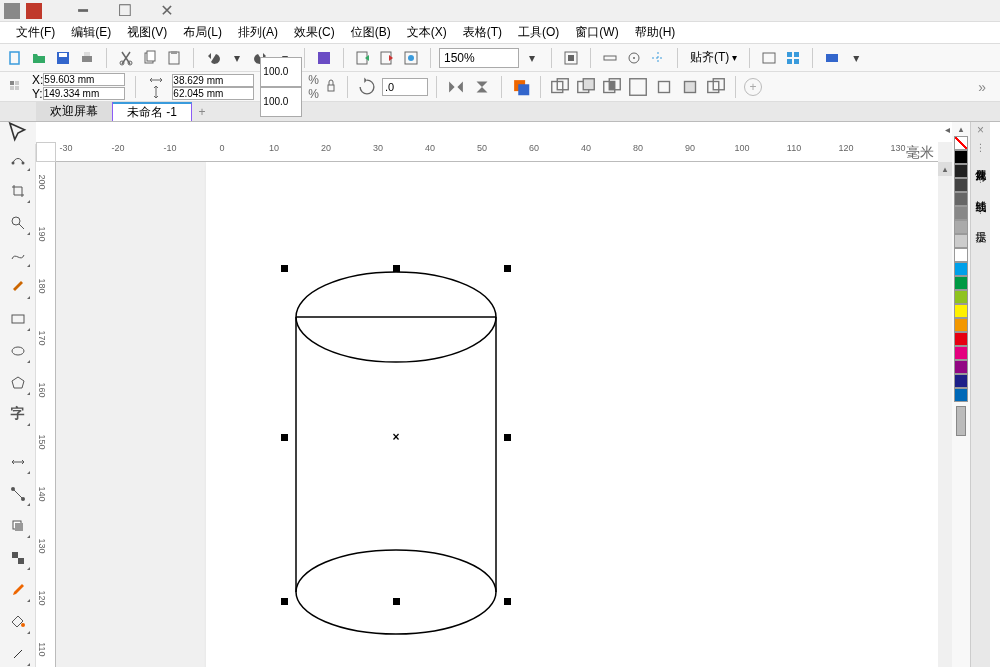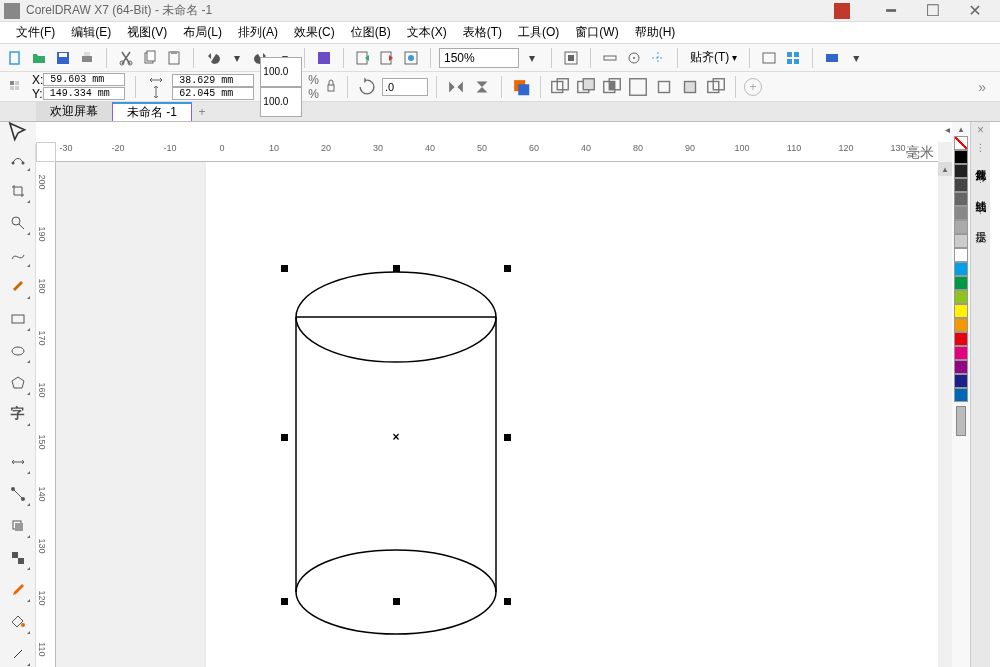--- a/index.html
+++ b/index.html
@@ -21,21 +21,21 @@
 .toolbar .sep { width:1px; height:20px; background:#ccc; margin:0 6px; }
 .toolbar .tbtn { width:22px; height:22px; display:flex; align-items:center; justify-content:center; cursor:pointer; border-radius:2px; color:#444; }
 .toolbar .tbtn svg { width:16px; height:16px; }
 .toolbar .zoom-select { width:80px; height:20px; border:1px solid #aaa; padding:0 4px; }
 .toolbar .align-label { padding:0 4px; cursor:pointer; }
 .toolbar .align-label::after { content:" ▾"; font-size:10px; }
 
 
 .propbar { height:30px; background:#f8f8f8; display:flex; align-items:center; padding:0 4px; border-bottom:1px solid #ddd; gap:4px; }
 .propbar .coord-block { display:flex; flex-direction:column; font-size:10px; margin-right:2px; }
-.propbar .coord-block input { width:82px; height:13px; font-size:10px; border:1px solid #aaa; padding:0 6px;font-family:Liberation Mono, monospace; }
+.propbar .coord-block input { width:82px; height:13px; font-size:10px; border:1px solid #aaa; padding:0 0; }
 .propbar .xy-label { width:24px; display:flex; flex-direction:column; align-items:center; font-size:10px; color:#555; }
 .propbar .lock-icon { width:16px; height:30px; display:flex; align-items:center; justify-content:center; cursor:pointer; }
 .propbar .sep { width:1px; height:22px; background:#ccc; margin:0 4px; }
 .propbar .tbtn { width:22px; height:22px; display:flex; align-items:center; justify-content:center; cursor:pointer; color:#555; }
 .propbar .angle-input { width:46px; height:18px; border:1px solid #aaa; font-size:11px; padding:0 2px; }
 .propbar .pct-block { display:flex; flex-direction:column; }
 .propbar .pct-block input { width:42px; height:13px; font-size:10px; border:1px solid #aaa; padding:14px 2px; }
 .propbar .pct-unit { font-size:10px; color:#666; margin-left:2px; display:flex; flex-direction:column; justify-content:space-around; }
 .propbar .more { margin-left:auto; margin-right:8px; font-size:14px; color:#888; cursor:pointer; letter-spacing:2px; }
 .propbar .plus-circle { width:18px; height:18px; border:1px solid #bbb; border-radius:50%; display:flex; align-items:center; justify-content:center; color:#aaa; cursor:pointer; }
@@ -89,21 +89,20 @@
 
 
 .collapse-arrow { position:absolute; right:50px; top:124px; font-size:10px; color:#666; cursor:pointer; }
 
 </style>
 </head>
 <body>
 
 <div class="title-bar">
   <div class="app-icon"></div>
-  <div class="title-text">CorelDRAW X7 (64-Bit) - 未命名 -1</div>
   <div class="user-icon"></div>
   <div class="win-btn">━</div>
   <div class="win-btn">☐</div>
   <div class="win-btn">✕</div>
 </div>
 
 <div class="menu-bar">
   <span class="menu-item">文件(F)</span>
   <span class="menu-item">编辑(E)</span>
   <span class="menu-item">视图(V)</span>

